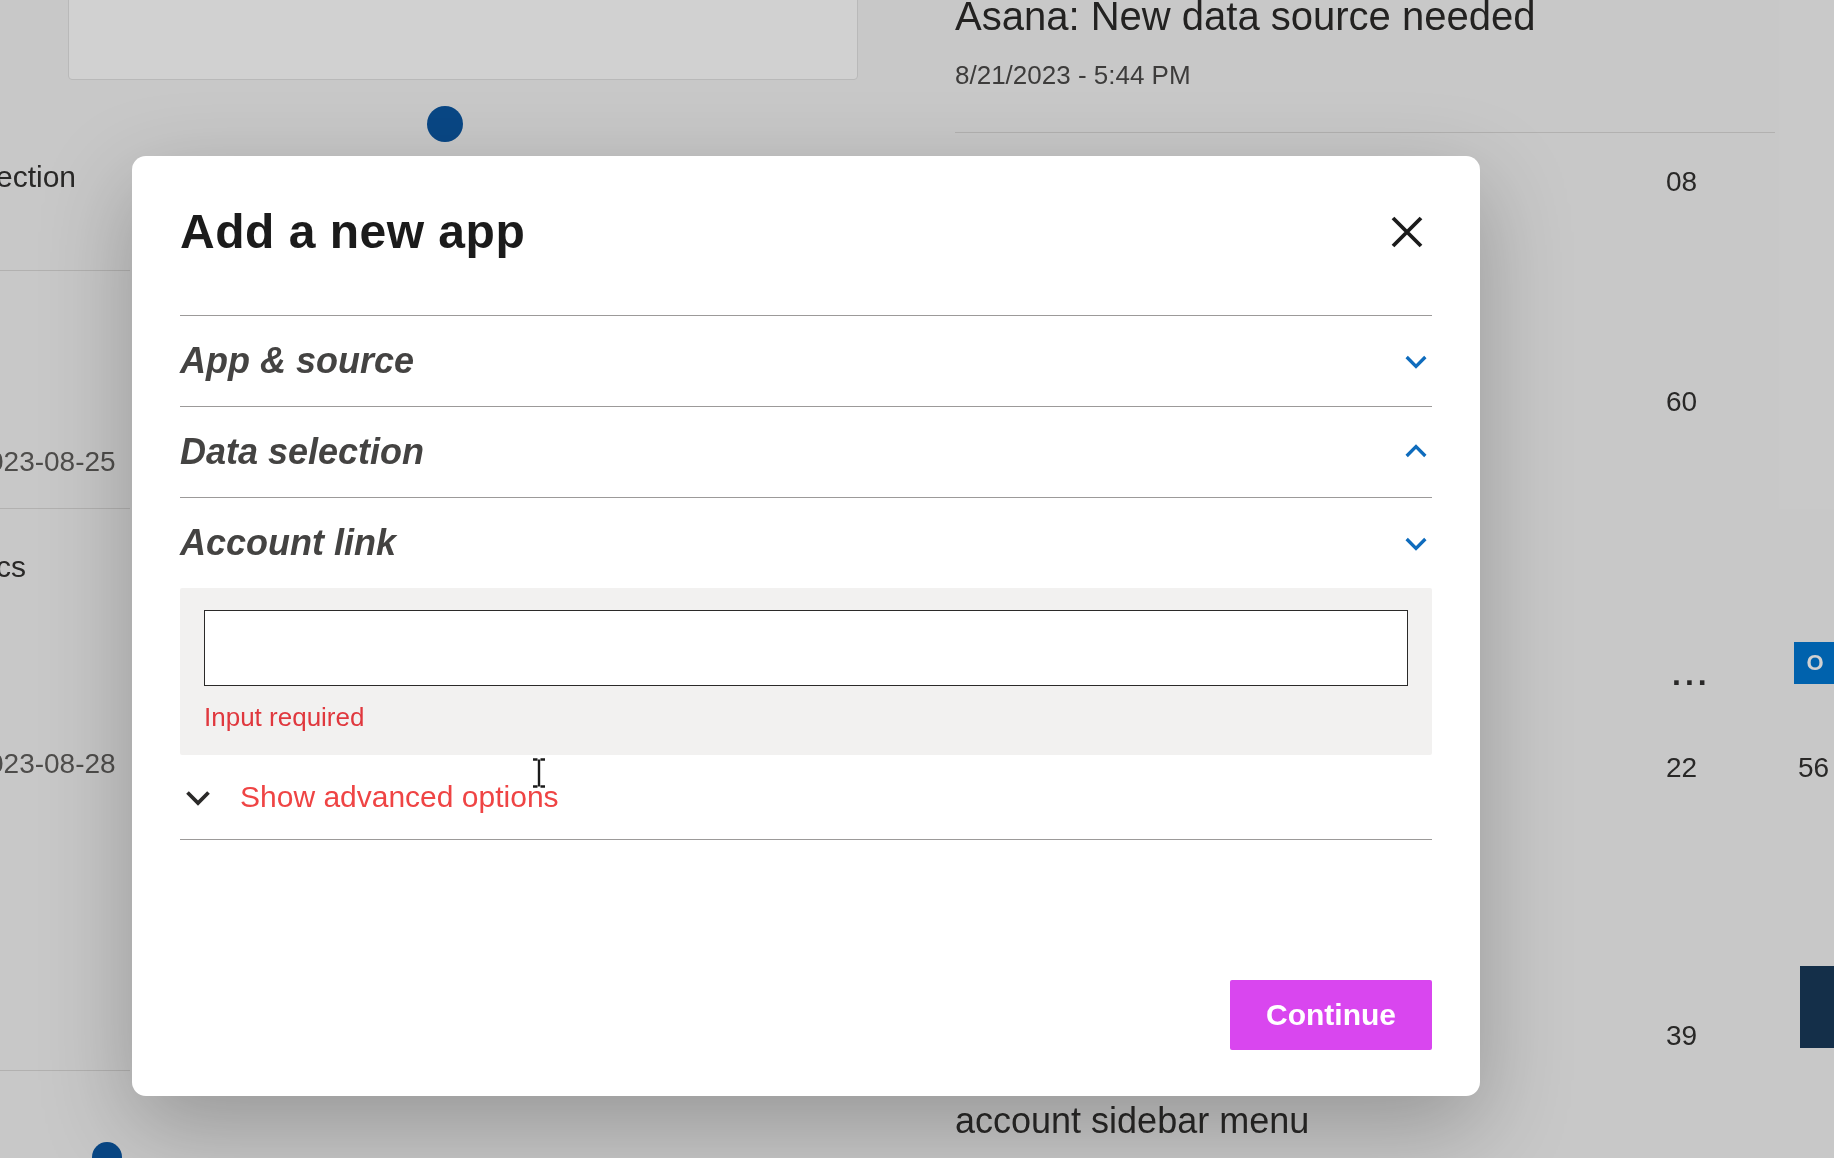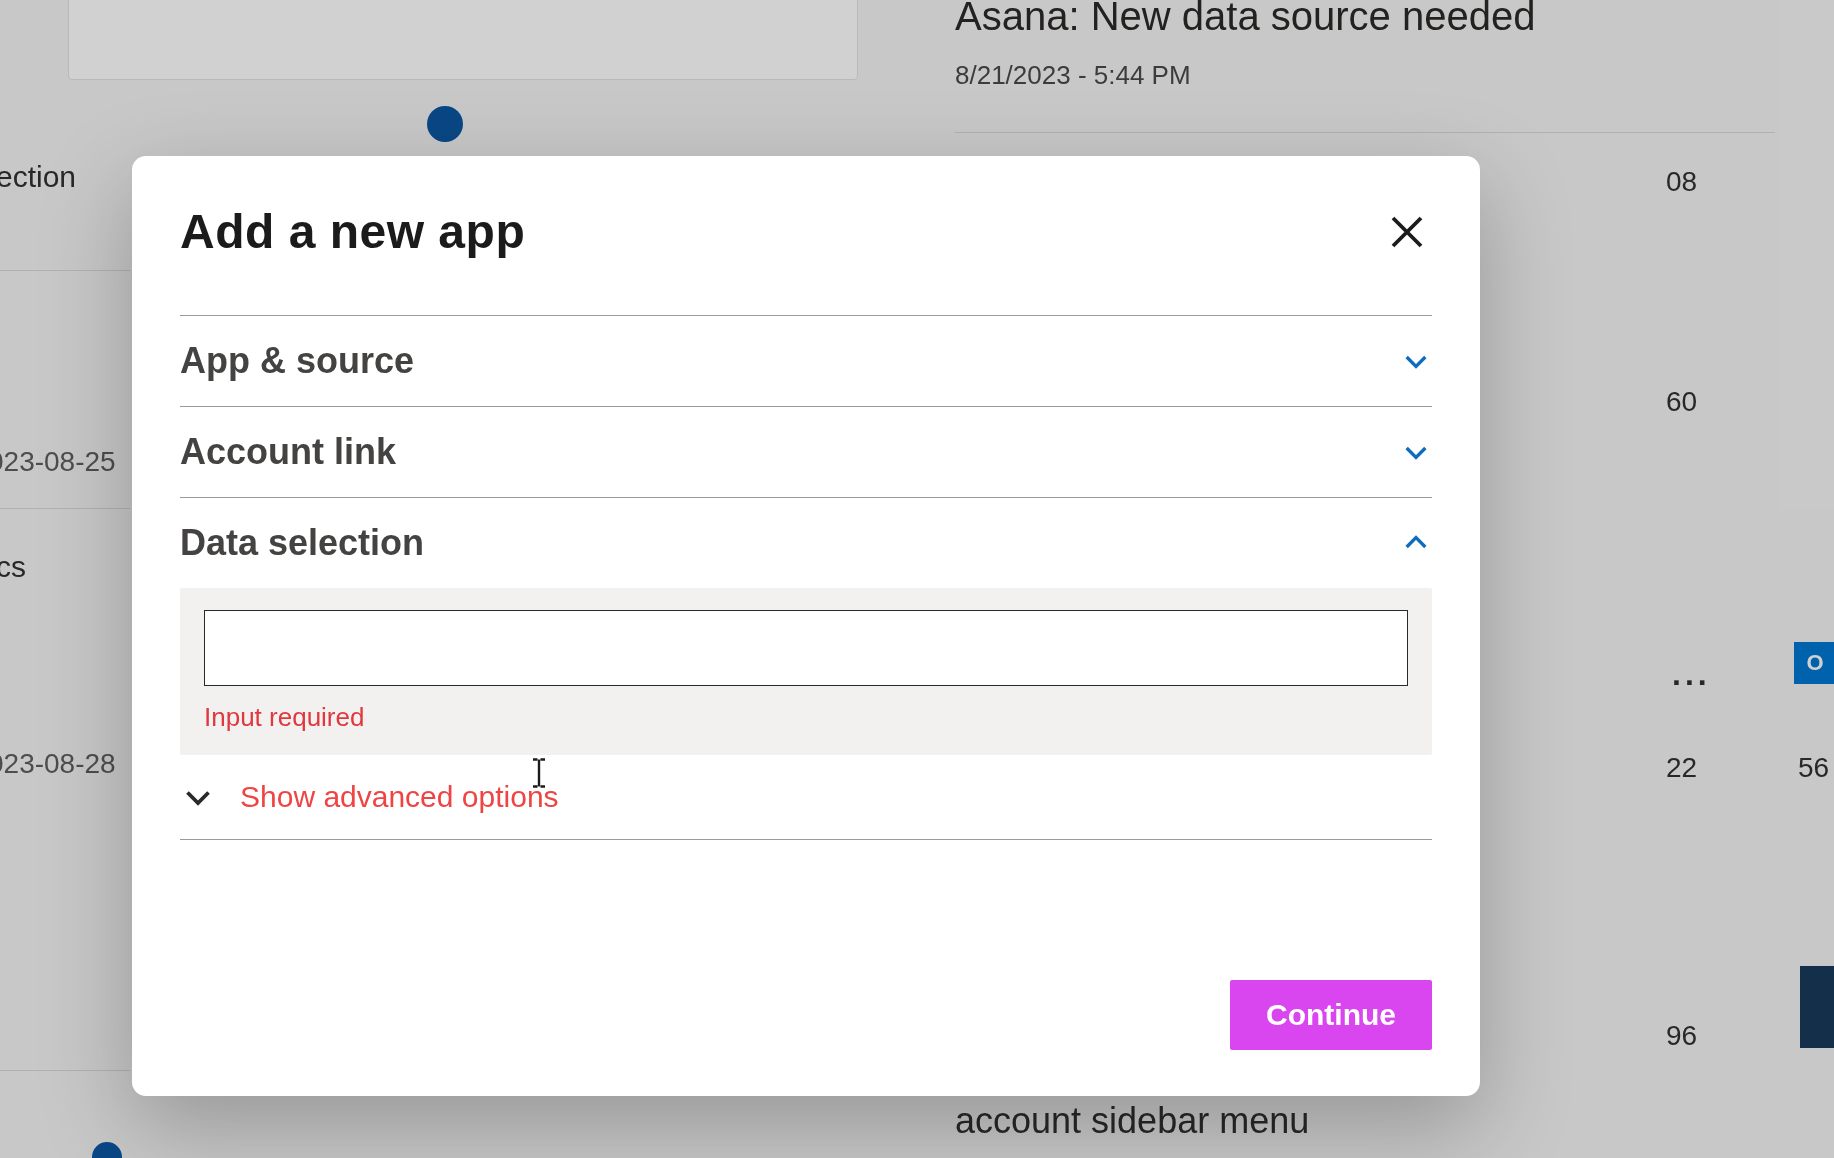--- a/index.html
+++ b/index.html
@@ -99,20 +99,21 @@
     padding: 0 48px;
     margin-top: 48px;
   }
   .section-row {
     display: flex;
     align-items: center;
     justify-content: space-between;
     border-top: 1px solid #9c9a99;
     padding: 24px 0;
     cursor: pointer;
+    font-style: italic;
   }
   .section-row.first {
     border-top: 1px solid #9c9a99;
   }
   .section-title {
     font-size: 36px;
     font-weight: 700;
     color: #444342;
   }
   .chev {
@@ -228,21 +229,21 @@
   <div class="bg-divider" style="left:0; top:508px; width:130px;"></div>
   <div class="bg-text" style="left:-4px; top:550px; font-size:30px;">cs</div>
   <div class="bg-text" style="left:-12px; top:748px; font-size:28px; color:#605e5c;">023-08-28</div>
   <div class="bg-divider" style="left:0; top:1070px; width:130px;"></div>
 
   <div class="bg-text" style="left:955px; top:1100px; font-size:36px;">account sidebar menu</div>
 
   <div class="bg-text" style="left:1666px; top:166px; font-size:28px;">08</div>
   <div class="bg-text" style="left:1666px; top:386px; font-size:28px;">60</div>
   <div class="bg-text" style="left:1666px; top:752px; font-size:28px;">22</div>
-  <div class="bg-text" style="left:1666px; top:1020px; font-size:28px;">96</div>
+  <div class="bg-text" style="left:1666px; top:1020px; font-size:28px;">39</div>
 
   <div class="bg-text" style="left:1672px; top:656px; font-size:32px; font-weight:700; letter-spacing:4px;">...</div>
 
   <div class="bg-outlook-badge" style="left:1794px; top:642px;">
     <span>O</span>
   </div>
   <div class="bg-text" style="left:1798px; top:752px; font-size:28px;">56</div>
   <div class="bg-dark-btn" style="left:1800px; top:966px;"></div>
 
   <div class="bg-blue-dot" style="left:92px; top:1142px; width:30px; height:30px;"></div>
@@ -262,34 +263,34 @@
 
   <div class="modal-body">
 
     <div class="section-row first">
       <div class="section-title">App &amp; source</div>
       <svg class="chev" viewBox="0 0 24 24">
         <path d="M5 9 L12 16 L19 9"></path>
       </svg>
     </div>
 
+    <div class="section-row" style="border-bottom:none;">
+      <div class="section-title">Data selection</div>
+      <svg class="chev" viewBox="0 0 24 24">
+        <path d="M5 15 L12 8 L19 15"></path>
+      </svg>
+    </div>
+
     <div class="section-row">
       <div class="section-title">Account link</div>
       <svg class="chev" viewBox="0 0 24 24">
         <path d="M5 9 L12 16 L19 9"></path>
       </svg>
     </div>
 
-    <div class="section-row" style="border-bottom:none;">
-      <div class="section-title">Data selection</div>
-      <svg class="chev" viewBox="0 0 24 24">
-        <path d="M5 15 L12 8 L19 15"></path>
-      </svg>
-    </div>
-
     <div class="data-body">
       <input type="text" class="text-input" autofocus="" value="" style="">
       <div class="error-text">Input required</div>
     </div>
 
     <div class="advanced-row">
       <svg class="advanced-chev" viewBox="0 0 24 24">
         <path d="M5 9 L12 16 L19 9"></path>
       </svg>
       <div class="advanced-label">Show advanced options</div>

